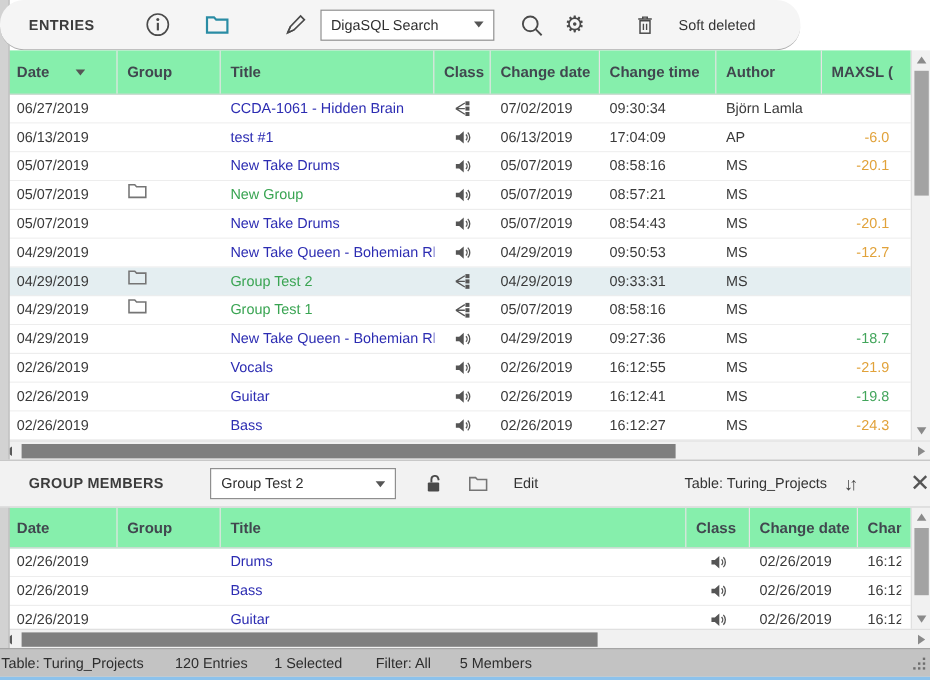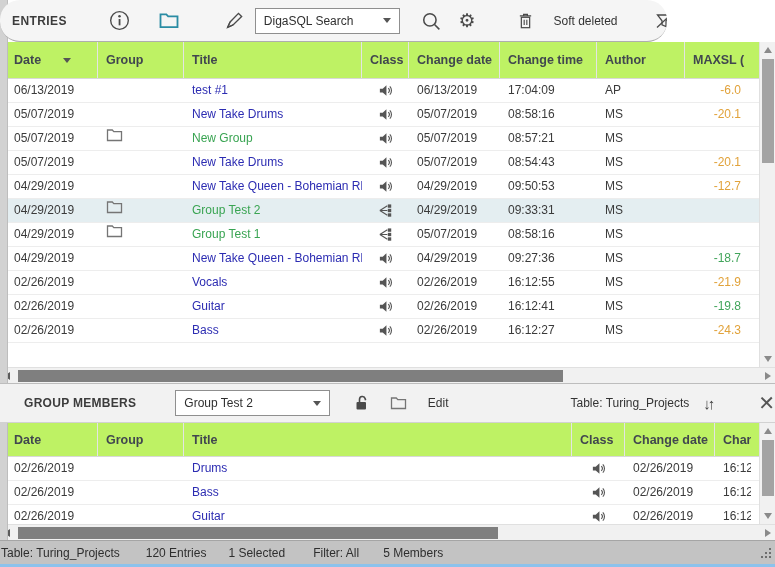--- a/index.html
+++ b/index.html
@@ -3,31 +3,31 @@
 <meta charset="utf-8">
 <style>
   * { margin:0; padding:0; box-sizing:border-box; }
   html,body { width:775px; height:567px; overflow:hidden; }
   body { font-family:"Liberation Sans", sans-serif; background:#ffffff; position:relative; color:#3a3a3a; }
   .win { position:absolute; inset:0; width:775px; height:567px; background:#fff; overflow:hidden; }
 
   .left-strip { position:absolute; left:0; top:0; width:8px; height:540px; background:#d2d2d2; border-right:1px solid #bdbdbd; z-index:3; }
 
   
-  .toolbar { position:absolute; left:0; top:0; width:667px; height:42px; background:#f5f5f5; border-bottom:1px solid #aeaeae; display:flex; align-items:center; overflow:hidden; padding-left:12px; white-space:nowrap; z-index:4;border-radius:20px; }
+  .toolbar { position:absolute; left:0; top:0; width:667px; height:42px; background:#f5f5f5; border-bottom:1px solid #aeaeae; display:flex; align-items:center; overflow:hidden; padding-left:24px; white-space:nowrap; z-index:4;border-radius:20px; }
   .tb-title { font-size:12px; font-weight:bold; color:#3c3c3c; letter-spacing:0.4px; }
   .icon { display:inline-flex; align-items:center; justify-content:center; }
   .icon svg { display:block; }
   .glyph { color:#4a4a4a; }
   .combo { height:26px; background:#fff; border:1px solid #8f8f8f; display:flex; align-items:center; font-size:12px; color:#2f2f2f; padding:0 8px; position:relative; }
   .combo .caret { margin-left:auto; width:0; height:0; border-left:4px solid transparent; border-right:4px solid transparent; border-top:5px solid #555; }
   .tb-label { font-size:12px; color:#333; }
 
   
-  .thead { position:absolute; left:0; width:759px; background:#bef264; display:flex; align-items:center; border-bottom:1px solid #d8d8d8; z-index:2; }
+  .thead { position:absolute; left:0; width:759px; background:#86efac; display:flex; align-items:center; border-bottom:1px solid #d8d8d8; z-index:2; }
   .th { font-size:12.5px; font-weight:bold; color:#41474f; border-right:1px solid #e4e4e4; height:100%; display:flex; align-items:center; padding-left:8px; overflow:hidden; white-space:nowrap; }
   .rows { position:absolute; left:0; width:759px; overflow:hidden; }
   .row { display:flex; align-items:center; height:24px; border-bottom:1px solid #ededed; background:#fff; }
   .row.selected { background:#e4eef1; }
   .cell { font-size:12px; height:24px; line-height:23px; overflow:hidden; white-space:nowrap; padding-left:8px; color:#3a3a3a; }
   .t-blue { color:#2c2cb2; }
   .t-green { color:#39a452; }
   .v-orange { color:#e1a23a; }
   .v-green { color:#42a55b; }
   .c-date{width:98px; padding-left:14px;} .c-group{width:86px;} .c-title{width:178px;} .c-class{width:47px; display:flex; align-items:center; justify-content:center; padding-left:0;}
@@ -120,20 +120,39 @@
     <div class="th c-group">Group</div>
     <div class="th c-title">Title</div>
     <div class="th c-class" style="justify-content:flex-start; padding-left:8px;">Class</div>
     <div class="th c-cdate">Change date</div>
     <div class="th c-ctime">Change time</div>
     <div class="th c-author">Author</div>
     <div class="th c-maxsl" style="text-align:left; padding-left:8px; border-right:none;">MAXSL (</div>
   </div>
 
   <div class="rows" style="top:79px; height:288px;">
+      <div class="row">
+        <div class="cell c-date">06/27/2019</div>
+        <div class="cell c-group"></div>
+        <div class="cell c-title t-blue">CCDA-1061 - Hidden Brain</div>
+        <div class="cell c-class">
+          <span class="icon">
+            <svg width="15" height="15" viewBox="0 0 16 16">
+              <path d="M2 8 L10 3 M2 8 L10 8 M2 8 L10 13" stroke="#555" fill="none" stroke-width="1.2"></path>
+              <rect x="10.5" y="1.5" width="3.6" height="3.6" fill="#555"></rect>
+              <rect x="10.5" y="6.2" width="3.6" height="3.6" fill="#555"></rect>
+              <rect x="10.5" y="11" width="3.6" height="3.6" fill="#555"></rect>
+            </svg>
+          </span>
+        </div>
+        <div class="cell c-cdate">07/02/2019</div>
+        <div class="cell c-ctime">09:30:34</div>
+        <div class="cell c-author">Björn Lamla</div>
+        <div class="cell c-maxsl"></div>
+      </div>
       <div class="row">
         <div class="cell c-date">06/13/2019</div>
         <div class="cell c-group"></div>
         <div class="cell c-title t-blue">test #1</div>
         <div class="cell c-class">
           <span class="icon">
             <svg width="15" height="15" viewBox="0 0 16 16">
               <polygon points="2,6 5,6 9,2.5 9,13.5 5,10 2,10" fill="#555"></polygon>
               <path d="M11 5.5 A3.6 3.6 0 0 1 11 10.5" stroke="#555" fill="none" stroke-width="1.2"></path>
               <path d="M12.6 3.6 A6.4 6.4 0 0 1 12.6 12.4" stroke="#555" fill="none" stroke-width="1.2"></path>

